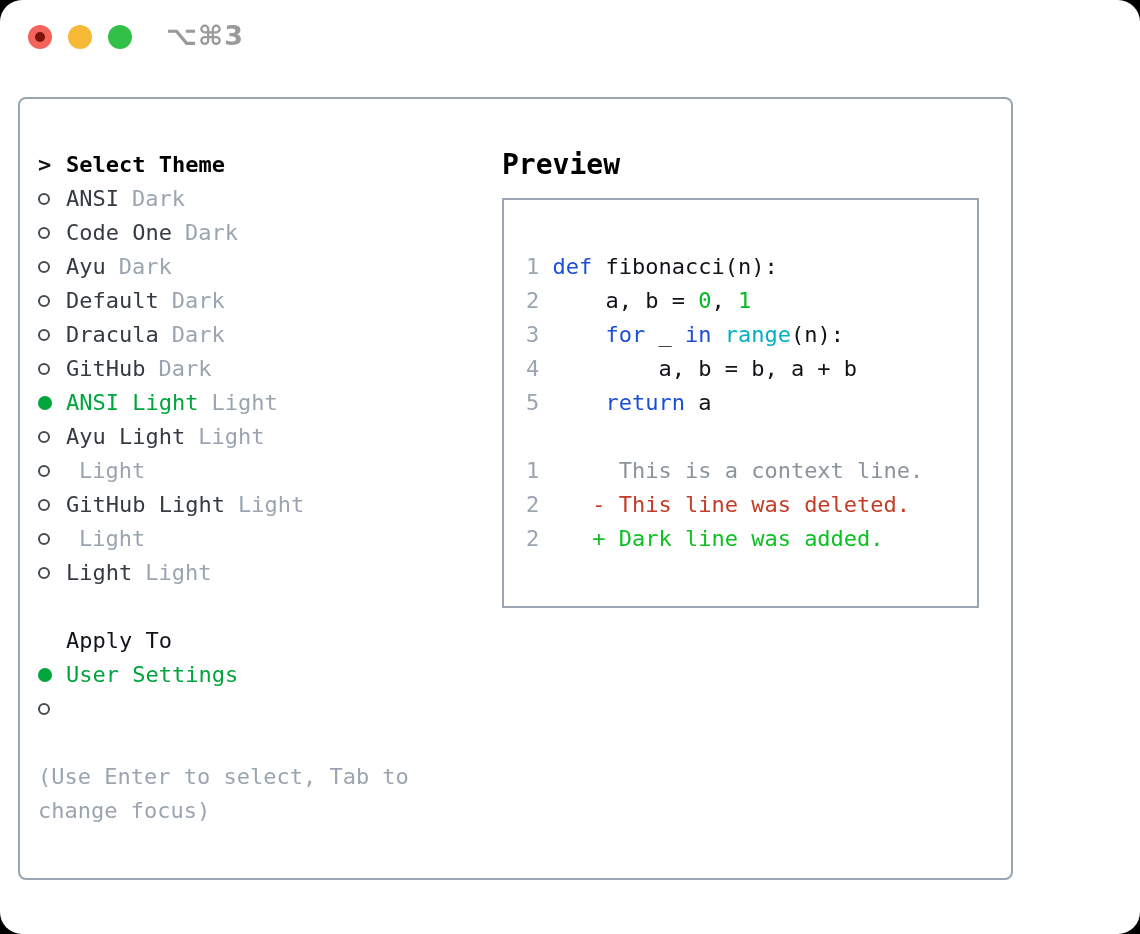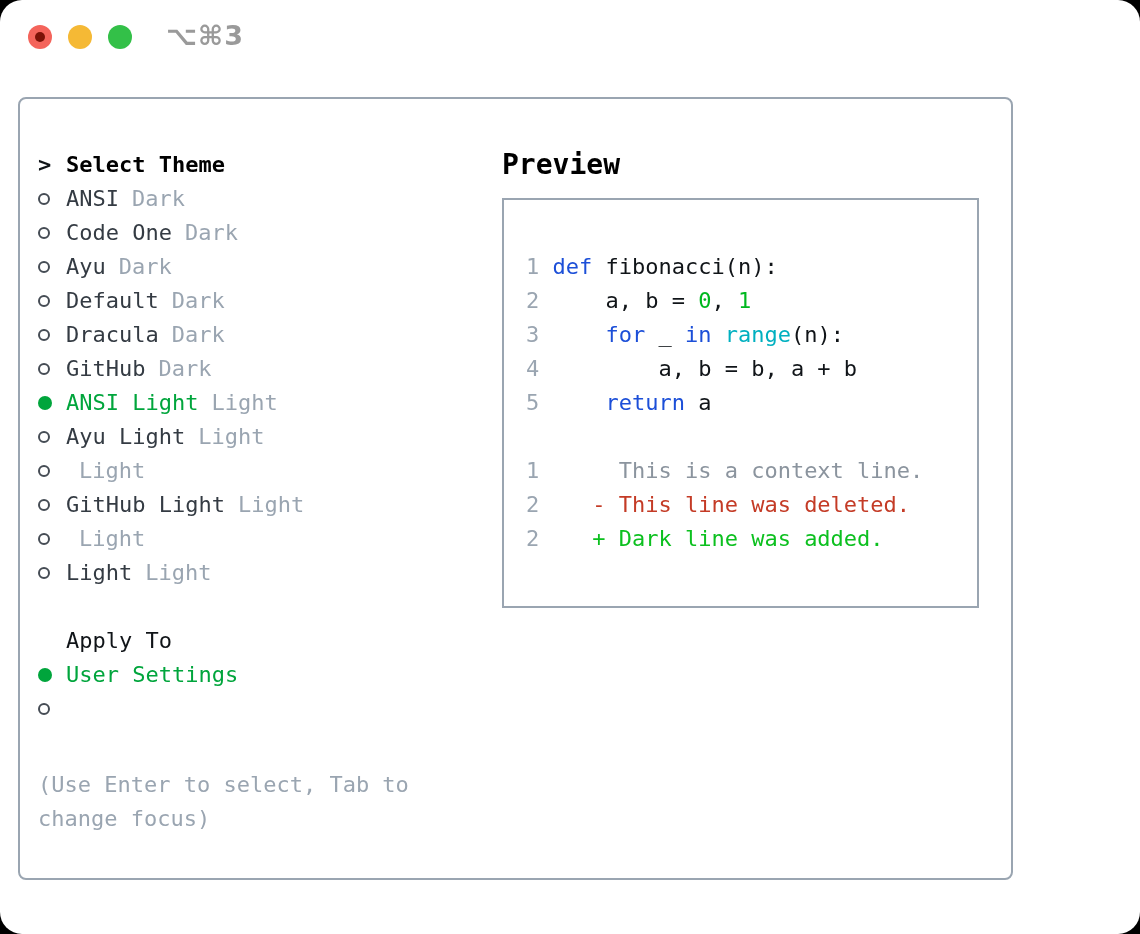--- a/index.html
+++ b/index.html
@@ -68,21 +68,21 @@
     width:14px; height:14px; border-radius:50%; background:var(--green);
   }
   .cursor { font-weight:bold; color:var(--text-black); }
   .tname { white-space:pre; }
   .ttag  { color:var(--muted); margin-left:13px; white-space:pre; }
   .trow.selected .tname { color:var(--green); }
   .title-row .tname { font-weight:bold; color:#000; }
   .apply-title .tname { color:var(--text-black); }
   .spacer { height:34px; }
 
-  .hint { color:var(--muted); width:442px; margin-top:8px; }
+  .hint { color:var(--muted); width:442px; margin-top:0; }
 
   .preview-title { height:34px; line-height:34px; font-size:28px; font-weight:bold; color:#000; }
   .pbox {
     margin-top:16px; width:477px; height:410px;
     border:2px solid var(--panel-border);
     padding:50px 0 0 22px; overflow:hidden; background:#fff;
   }
   .cline { height:34px; line-height:34px; font-size:22px; white-space:pre; }
   .ln { display:inline-block; width:1ch; margin-right:1ch; text-align:right; color:var(--muted); }
   .seg-txt { color:var(--text-black); }

